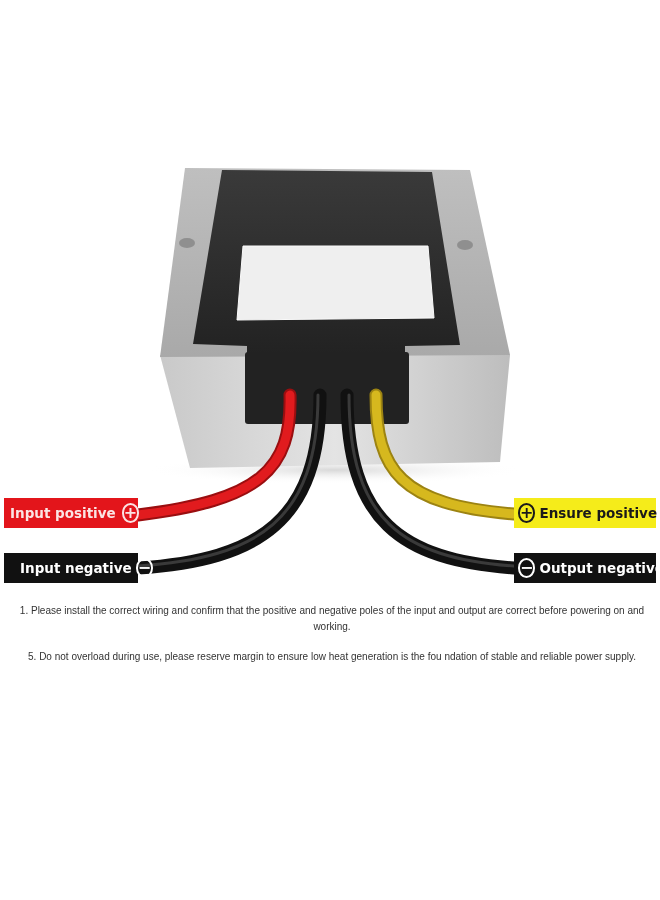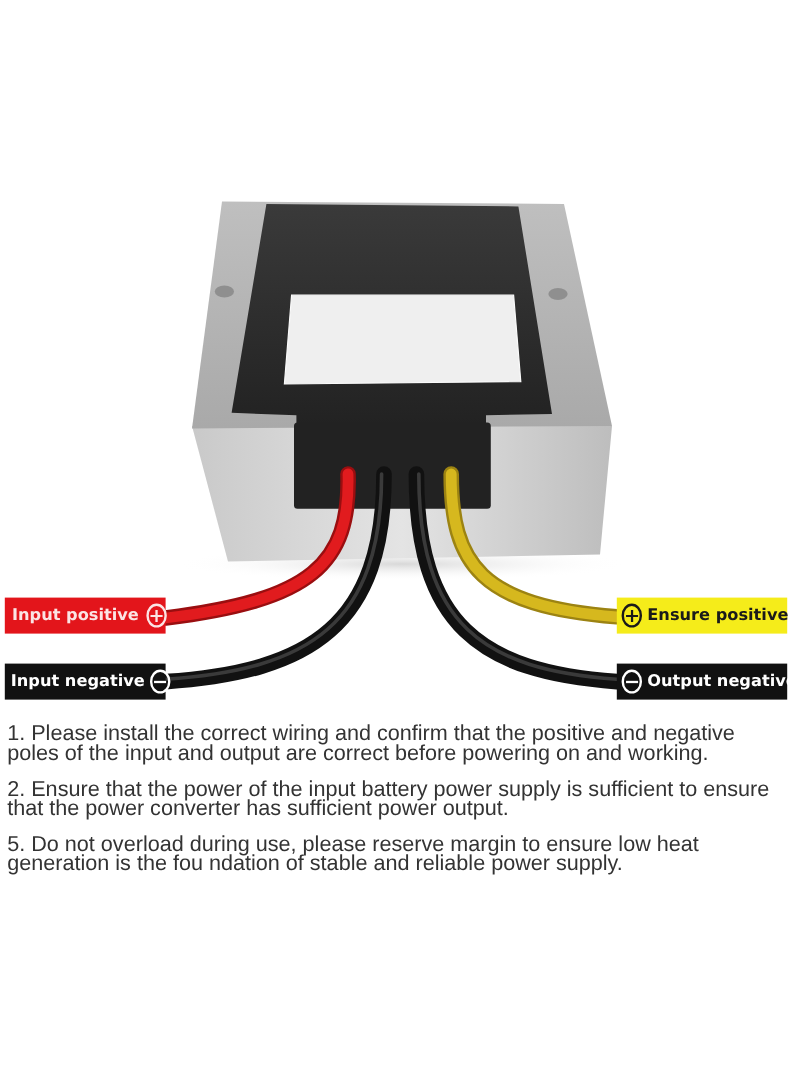--- a/index.html
+++ b/index.html
@@ -1,37 +1,37 @@
 <!DOCTYPE html>
 <html><head>
 <meta charset="utf-8">
 <style>
   html, body { margin: 0; padding: 0; background: #ffffff; }
   body { width: 660px; height: 900px; position: relative; overflow: hidden; font-family: "Liberation Sans", sans-serif; }
-  .stage { position: absolute; left: 0; top: 0; width: 660px; height: 900px; }
+  .stage { position: absolute; left: 0; top: 0; width: 660px; height: 900px; text-align: center; }
   svg.product { position: absolute; left: 0; top: 0; }
   .label {
     position: absolute; height: 30px; display: flex; align-items: center;
     font-family: "DejaVu Sans", sans-serif; font-weight: bold; font-size: 13.5px;
     box-sizing: border-box; white-space: nowrap;
   }
   .label .sym {
     width: 20px; height: 20px; border-radius: 50%; box-sizing: border-box;
     display: flex; align-items: center; justify-content: center;
     font-weight: bold; font-size: 16px; line-height: 1;
   }
   .lbl-in-pos { left: 4px; top: 498px; width: 134px; background: #e3151b; color: #fbe4e4; padding-left: 6px; }
   .lbl-in-pos .sym { border: 2.5px solid #fbe4e4; margin-left: 6px; }
-  .lbl-in-neg { left: 4px; top: 553px; width: 134px; background: #111; color: #fff; padding-left: 5px; }
+  .lbl-in-neg { left: 4px; top: 553px; width: 134px; background: #111; color: #fff; padding-left: 16px; }
   .lbl-in-neg .sym { border: 2.5px solid #fff; margin-left: 4px; }
   .lbl-out-pos { left: 514px; top: 498px; width: 142px; background: #f5ec1a; color: #1a1a1a; padding-left: 4px; }
   .lbl-out-pos .sym { border: 2.5px solid #1a1a1a; margin-right: 4px; }
   .lbl-out-neg { left: 514px; top: 553px; width: 142px; background: #111; color: #fff; padding-left: 4px; }
   .lbl-out-neg .sym { border: 2.5px solid #fff; margin-right: 4px; }
-  .notes { position: absolute; left: 6px; top: 603px; width: 652px; color: #333; font-size: 18px; line-height: 16px; }
+  .notes { position: absolute; left: 6px; top: 603px; width: 652px; color: #333; font-size: 10px; line-height: 16px; }
   .notes p { margin: 0 0 14px 0; }
 </style>
 </head>
 <body>
 
 <div class="stage">
   <svg class="product" width="660" height="600" viewBox="0 0 660 600">
     <defs>
       <linearGradient id="side" x1="0" y1="0" x2="1" y2="0">
         <stop offset="0" stop-color="#c9c9c9"></stop>
@@ -95,16 +95,15 @@
     <span class="sym">+</span>
     <span>Ensure positive</span>
   </div>
   <div class="label lbl-out-neg">
     <span class="sym">−</span>
     <span>Output negative</span>
   </div>
 
   <div class="notes">
     <p>1. Please install the correct wiring and confirm that the positive and negative poles of the input and output are correct before powering on and working.</p>
-    <p>2. Ensure that the power of the input battery power supply is sufficient to ensure that the power converter has sufficient power output.</p>
     <p>5. Do not overload during use, please reserve margin to ensure low heat generation is the fou ndation of stable and reliable power supply.</p>
   </div>
 </div>
 
 </body></html>

